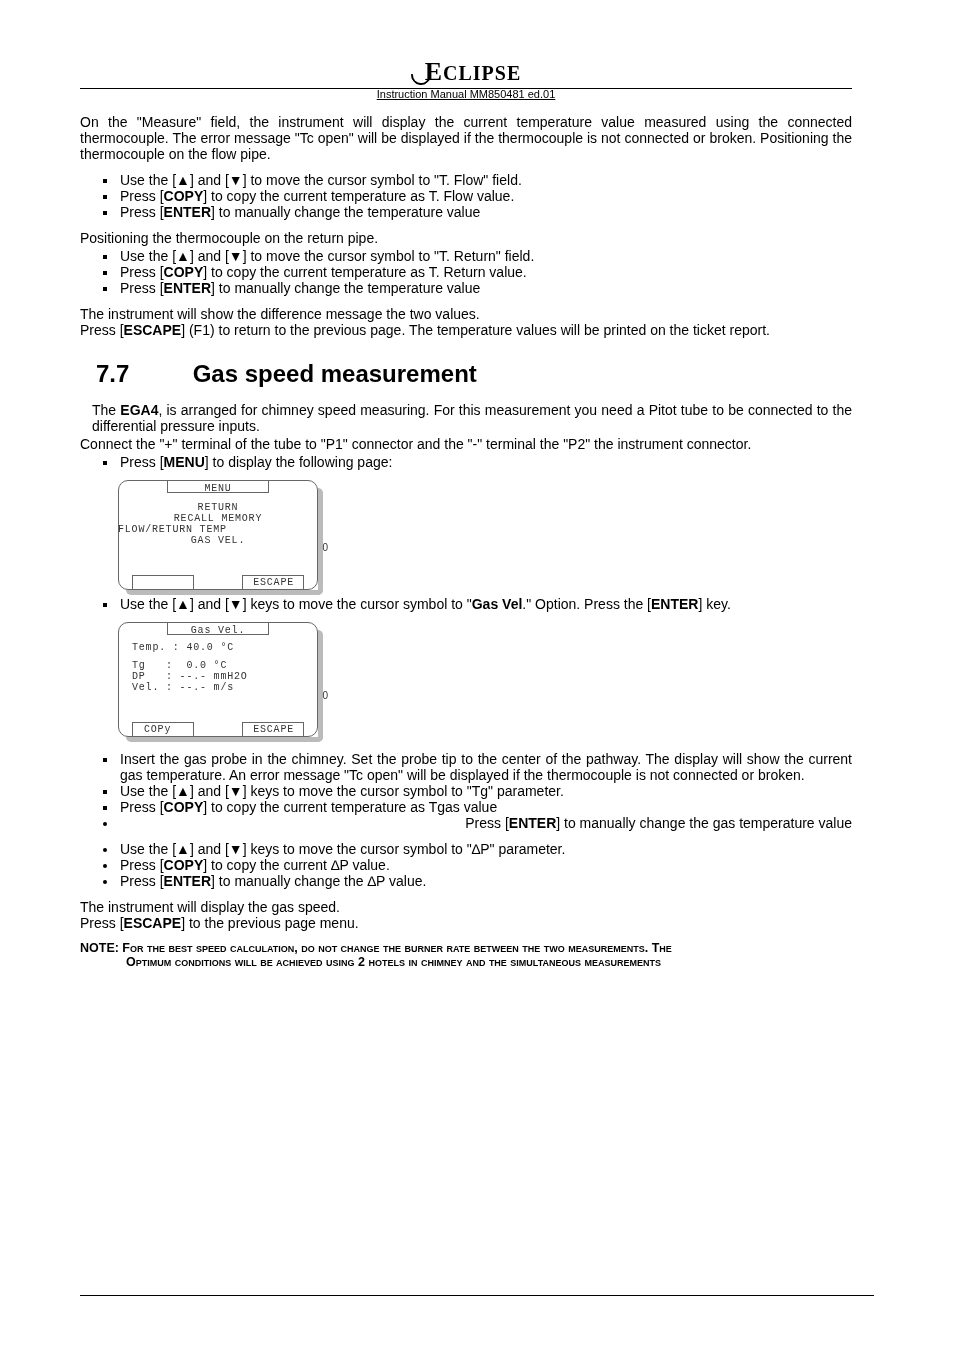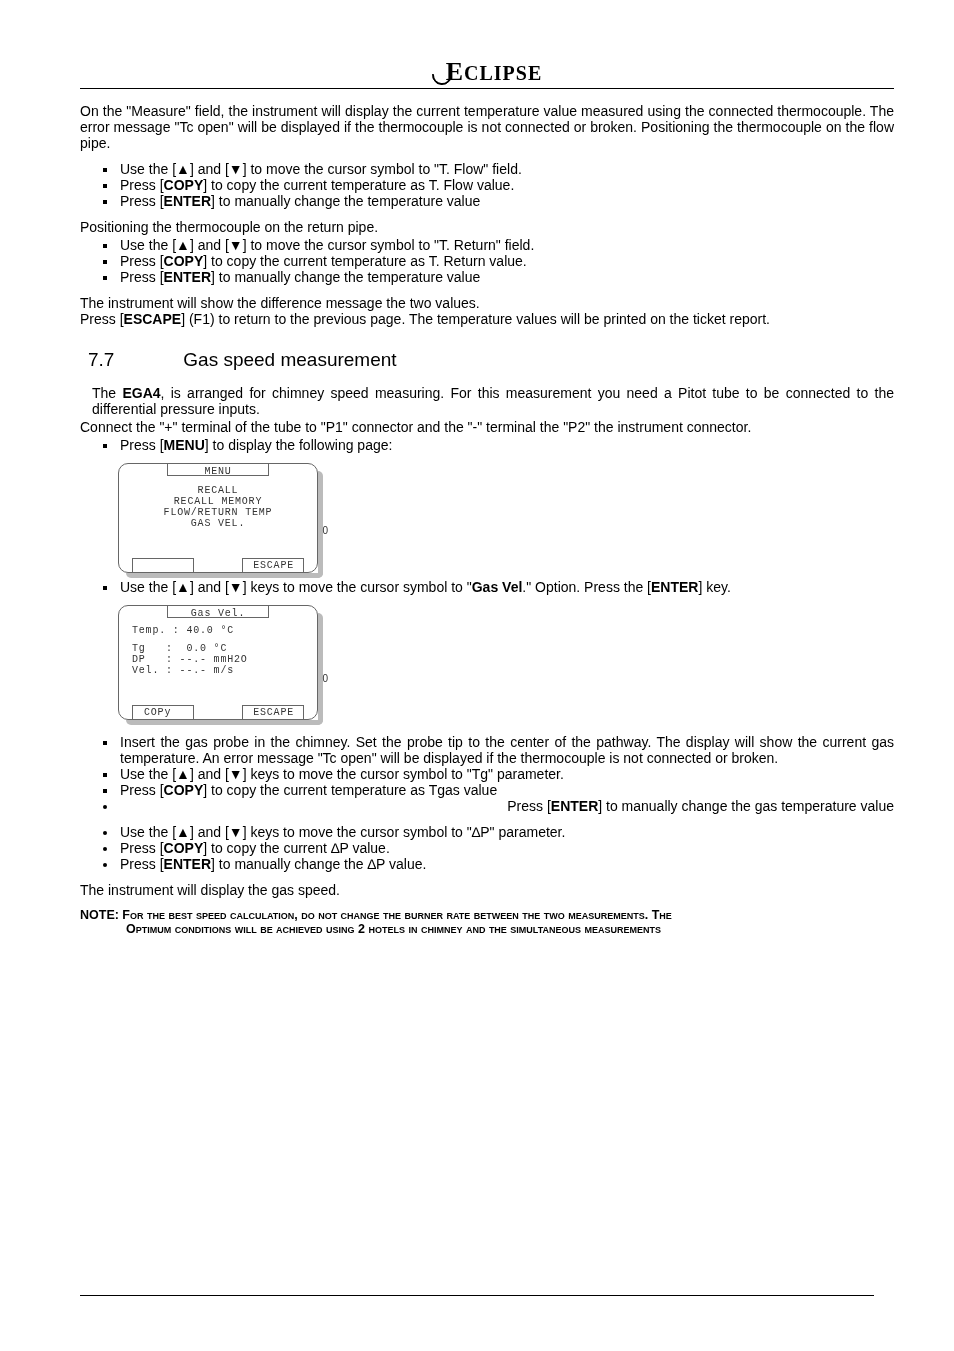--- a/index.html
+++ b/index.html
@@ -7,21 +7,21 @@
     width: 954px;
     height: 1351px;
     margin: 0;
     font-family: Arial, Helvetica, sans-serif;
     font-size: 14px;
     color: #000;
     position: relative;
     background: #fff;
   }
   .page {
-    padding: 60px 60px 40px 80px;
+    padding: 60px 102px 40px 80px;
     box-sizing: border-box;
   }
   .header-logo {
     text-align: center;
     font-family: "Times New Roman", serif;
     font-size: 26px;
     font-weight: bold;
     letter-spacing: 1px;
     font-variant: small-caps;
     position: relative;
@@ -53,23 +53,23 @@
   }
   .para {
     margin: 14px 0 10px 0;
     text-align: justify;
   }
   ul.sq { list-style-type: square; margin: 2px 0 10px 0; padding-left: 38px; }
   ul.sq li { padding-left: 2px; margin: 0; }
   ul.dot { list-style-type: disc; margin: 2px 0 10px 0; padding-left: 38px; }
   ul.dot li { padding-left: 2px; margin: 0; }
   .section-h {
-    font-size: 19px;
-    font-weight: normal;
-    margin: 22px 0 12px 8px;
+    font-size: 24px;
+    font-weight: bold;
+    margin: 22px 0 12px 16px;
   }
   .section-num { display:inline-block; width: 90px; }
   .lcd {
     position: relative;
     width: 200px;
     height: 110px;
     margin: 6px 0 6px 38px;
   }
   .lcd .frame {
     position:absolute; inset:0;
@@ -120,20 +120,21 @@
 </style>
 </head>
 <body>
 
 <div class="page">
 
   <div class="header-logo">
     <span class="swoosh"></span><span style="font-size:26px;">E</span><span style="font-size:20px;">CLIPSE</span>
   </div>
   <hr class="header-rule">
+  <div class="header-sub">Instruction Manual MM850481 ed.01</div>
 
   <p class="para">On the "Measure" field, the instrument will display the current temperature value measured using the connected thermocouple. The error message "Tc open" will be displayed if the thermocouple is not connected or broken. Positioning the thermocouple on the flow pipe.</p>
 
   <ul class="sq">
     <li><span>Use the [▲] and [▼] to move the cursor symbol to "T. Flow" field.</span></li>
     <li><span>Press [<b>COPY</b>] to copy the current temperature as T. Flow value.</span></li>
     <li><span>Press [<b>ENTER</b>] to manually change the temperature value</span></li>
   </ul>
 
   <div>Positioning the thermocouple on the return pipe.</div>
@@ -157,23 +158,23 @@
   <ul class="sq">
     <li><span>Press [<b>MENU</b>] to display the following page:</span></li>
   </ul>
 
   <div class="lcd">
     <div class="shadow-r"></div>
       <div class="shadow-b"></div>
     <div class="frame"></div>
     <div class="tab-t"></div>
     <div class="txt" style="top:3px;left:0;right:0;text-align:center;">MENU</div>
-    <div class="txt" style="top:22px;left:0;right:0;text-align:center;">RECALL</div>
+    <div class="txt" style="top:22px;left:0;right:0;text-align:center;">RETURN</div>
     <div class="txt" style="top:33px;left:0;right:0;text-align:center;">RECALL MEMORY</div>
-    <div class="txt" style="top:44px;left:0;right:0;text-align:center;">FLOW/RETURN TEMP</div>
+    <div class="txt" style="top:44px;left:0;right:0;text-align:left;">FLOW/RETURN TEMP</div>
     <div class="txt" style="top:55px;left:0;right:0;text-align:center;">GAS VEL.</div>
     <div class="tab-bl"></div>
       <div class="tab-br"></div>
     <div class="txt" style="bottom:2px;right:24px;">ESCAPE</div>
     <div class="c0">0</div>
   </div>
 
   <ul class="sq">
     <li><span>Use the [▲] and [▼] keys to move the cursor symbol to "<b>Gas Vel</b>." Option. Press the [<b>ENTER</b>] key.</span></li>
   </ul>
@@ -205,20 +206,21 @@
   </ul>
 
 
   <ul class="dot">
     <li><span>Use the [▲] and [▼] keys to move the cursor symbol to "∆P" parameter.</span></li>
     <li><span>Press [<b>COPY</b>] to copy the current ∆P value.</span></li>
     <li><span>Press [<b>ENTER</b>] to manually change the ∆P value.</span></li>
   </ul>
 
   <div>The instrument will display the gas speed.</div>
+  <div>Press [<b>ESCAPE</b>] to the previous page menu.</div>
 
   <p class="note">
     <span class="lead">NOTE: </span><span class="body" style="font-weight:bold;">For the best speed calculation, do not change the burner rate between the two measurements. The</span><br>
     <span style="display:inline-block;width:46px;"></span><span class="body" style="font-weight:bold;">Optimum conditions will be achieved using 2 hotels in chimney and the simultaneous measurements</span>
   </p>
 
 </div>
 
 <div class="footer">
   <hr class="footer-rule">

